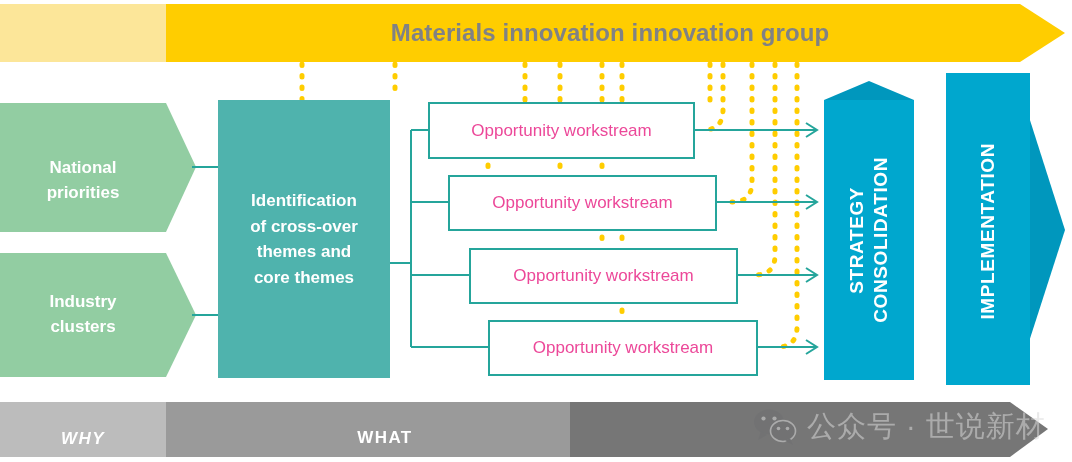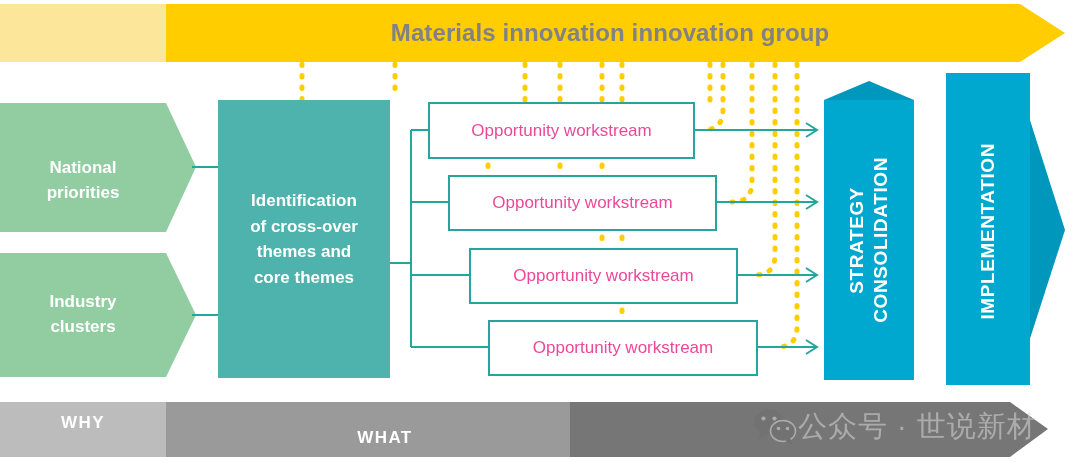--- a/index.html
+++ b/index.html
@@ -103,33 +103,34 @@
     height: 298px;
   }
 
   
   .stage-label {
     color: #ffffff;
     font-size: 17px;
     font-weight: bold;
     letter-spacing: 1.4px;
   }
-  #stg-0 { left: 0px;   top: 402px; width: 166px; height: 42px; }
+  #stg-0 { left: 0px;   top: 418px; width: 166px; height: 42px; font-style: italic; }
   #stg-1 { left: 200px; top: 402px; width: 370px; height: 71px; }
   #stg-2 { left: 608px; top: 402px; width: 250px; height: 55px; }
 
   
   #watermark {
     position: absolute;
     left: 752px;
     top: 396px;
     width: 320px;
     height: 62px;
     display: flex;
     align-items: center;
+    gap: 9px;
     opacity: .55;
     pointer-events: none;
   }
   #watermark .wm-text {
     color: #d8d8d8;
     font-size: 29px;
     letter-spacing: 1px;
     white-space: nowrap;
   }
 </style>

